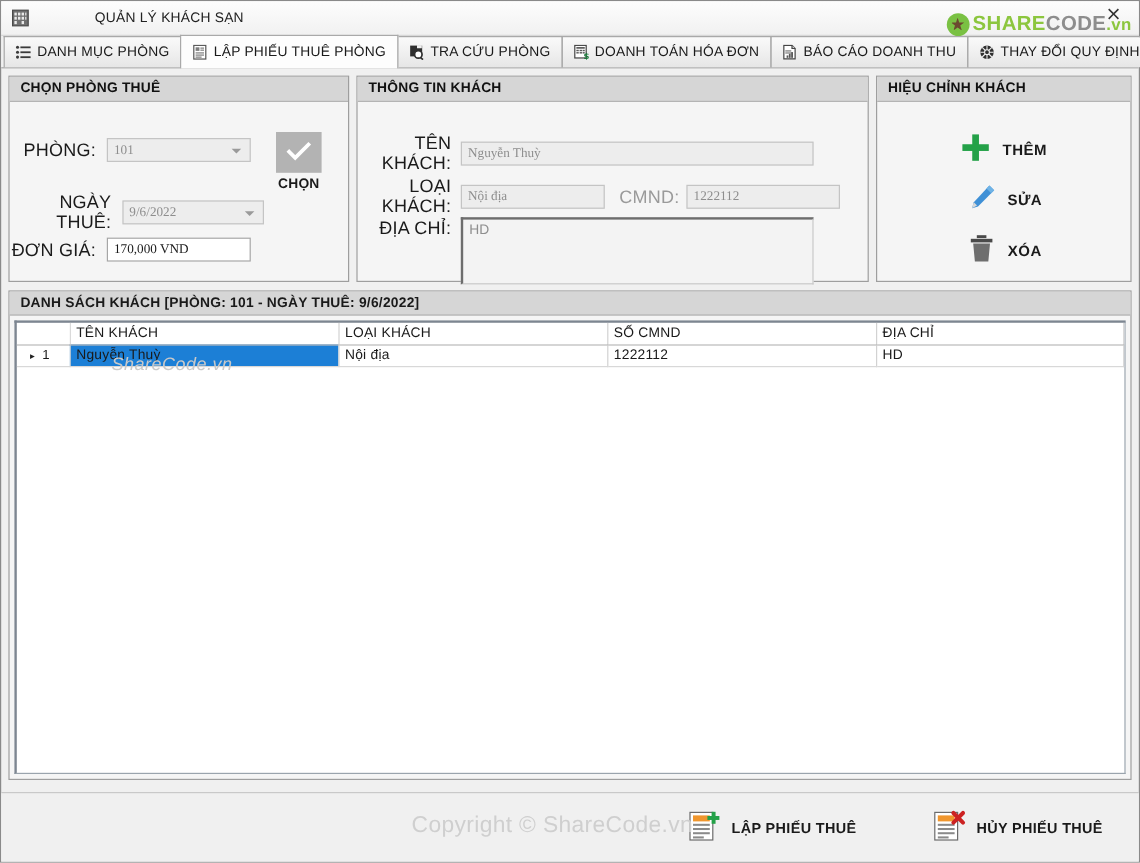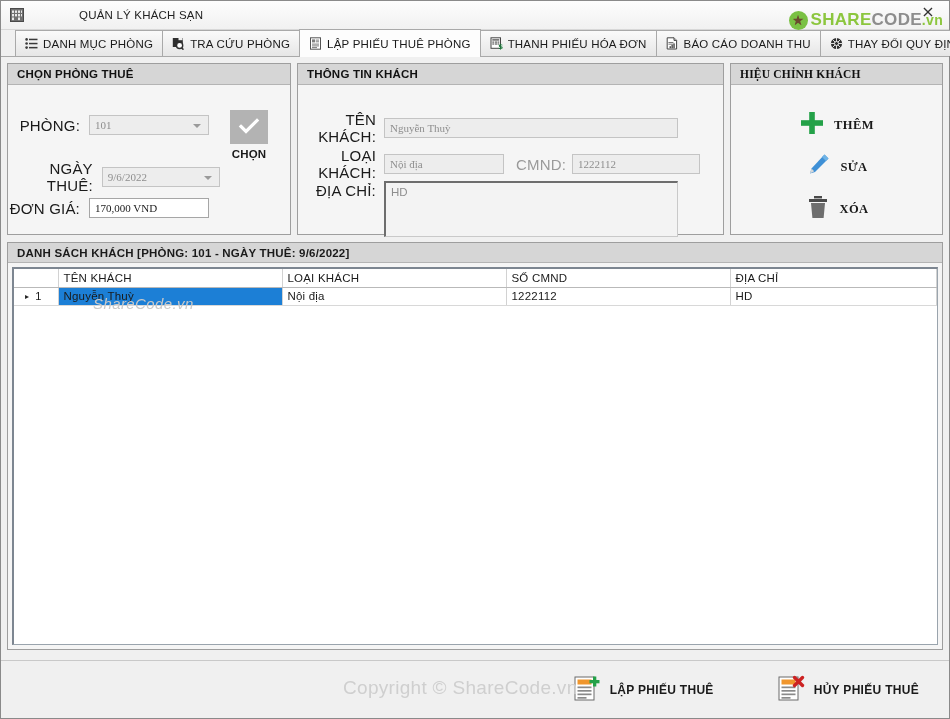--- a/index.html
+++ b/index.html
@@ -65,21 +65,21 @@
   .logo .g { color: #8cc63e; }
   .logo .d { color: #8d8d8d; }
   .logo .vn { color: #8cc63e; font-size: 14px; }
 
   
   .tabstrip {
     height: 27px; flex: 0 0 27px;
     background: #f0f0f0;
     border-bottom: 1px solid #a9a9a9;
     display: flex; align-items: flex-end;
-    padding-left: 14px;
+    padding-left: 2px;
   }
   .tab {
     height: 26px;
     display: flex; align-items: center; gap: 5px;
     padding: 0 9px;
     background: linear-gradient(#fafafa, #e6e6e6);
     border: 1px solid #a9a9a9;
     border-bottom: none;
     margin-right: -1px;
     font-size: 11.5px; letter-spacing: .2px;
@@ -110,21 +110,21 @@
     border-bottom: 1px solid #b4b4b4;
     display: flex; align-items: center;
     padding-left: 9px;
     font-weight: bold; font-size: 11.5px;
     letter-spacing: .2px; color: #111;
   }
   .panel-body { flex: 1 1 auto; position: relative; }
 
   .p-room { width: 284px; }
   .p-guest { flex: 1 1 auto; }
-  .p-edit { width: 213px; font-family: Liberation Serif, serif; }
+  .p-edit { width: 213px; }
 
   
   .frow { position: absolute; display: flex; align-items: center; }
   .flabel {
     font-size: 15px; letter-spacing: .2px;
     text-align: right; color: #1a1a1a;
   }
   .flabel.dim { color: #9a9a9a; }
   .finput {
     border: 1px solid #c4c4c4;
@@ -302,66 +302,66 @@
               <circle cx="1.6" cy="10.6" r="1.3"></circle>
           <rect x="4" y="1.7" width="8.5" height="1.5"></rect>
               <rect x="4" y="5.8" width="8.5" height="1.5"></rect>
               <rect x="4" y="9.9" width="8.5" height="1.5"></rect>
             </g>
         </svg>
       </span>
       <span>DANH MỤC PHÒNG</span>
     </div>
 
-    <div class="tab">
-      <span>
-        <svg width="13" height="13" viewBox="0 0 13 13">
-          <rect x="0.8" y="1" width="10" height="9" fill="#2f2f2f"></rect>
-          <rect x="6.5" y="0.6" width="4" height="2.6" fill="#f0f0f0"></rect>
-          <circle cx="7.6" cy="8.4" r="3.1" fill="#fff" stroke="#2f2f2f" stroke-width="1.4"></circle>
-          <rect x="10" y="10.4" width="2.6" height="1.5" fill="#2f2f2f" transform="rotate(40 10 10.4)"></rect>
-        </svg>
-      </span>
-      <span>TRA CỨU PHÒNG</span>
-    </div>
-
     <div class="tab active">
       <span>
         <svg width="13" height="13" viewBox="0 0 13 13">
           <rect x="1.5" y="0.8" width="10" height="11.4" fill="#fff" stroke="#555"></rect>
           <rect x="3" y="2.4" width="3.2" height="3" fill="#7d7d7d"></rect>
           <g fill="#7d7d7d">
               <rect x="7" y="2.6" width="3" height="1"></rect>
               <rect x="7" y="4.3" width="3" height="1"></rect>
           <rect x="3" y="6.6" width="7" height="1"></rect>
               <rect x="3" y="8.4" width="7" height="1"></rect>
               <rect x="3" y="10.1" width="5" height="1"></rect>
             </g>
         </svg>
       </span>
       <span>LẬP PHIẾU THUÊ PHÒNG</span>
+    </div>
+
+    <div class="tab">
+      <span>
+        <svg width="13" height="13" viewBox="0 0 13 13">
+          <rect x="0.8" y="1" width="10" height="9" fill="#2f2f2f"></rect>
+          <rect x="6.5" y="0.6" width="4" height="2.6" fill="#f0f0f0"></rect>
+          <circle cx="7.6" cy="8.4" r="3.1" fill="#fff" stroke="#2f2f2f" stroke-width="1.4"></circle>
+          <rect x="10" y="10.4" width="2.6" height="1.5" fill="#2f2f2f" transform="rotate(40 10 10.4)"></rect>
+        </svg>
+      </span>
+      <span>TRA CỨU PHÒNG</span>
     </div>
 
     <div class="tab">
       <span>
         <svg width="13" height="13" viewBox="0 0 13 13">
           <rect x="1" y="0.8" width="9.5" height="10.5" fill="#fff" stroke="#444"></rect>
           <g fill="#5b5b5b">
               <rect x="2.3" y="2.2" width="7" height="1.4"></rect>
           <rect x="2.3" y="4.5" width="2" height="1.2"></rect>
               <rect x="5" y="4.5" width="2" height="1.2"></rect>
               <rect x="7.5" y="4.5" width="1.8" height="1.2"></rect>
           <rect x="2.3" y="6.4" width="2" height="1.2"></rect>
               <rect x="5" y="6.4" width="2" height="1.2"></rect>
               <rect x="7.5" y="6.4" width="1.8" height="1.2"></rect>
             </g>
           <text x="8.2" y="12.4" font-size="7" fill="#1a7a3a" font-family="DejaVu Sans, sans-serif" font-weight="bold">$</text>
         </svg>
       </span>
-      <span>THANH PHIẾU HÓA ĐƠN</span>
+      <span>DOANH TOÁN HÓA ĐƠN</span>
     </div>
 
     <div class="tab">
       <span>
         <svg width="13" height="13" viewBox="0 0 13 13">
           <path d="M1.2 0.8 H8 L10.6 3.4 V12 H1.2 Z" fill="#fff" stroke="#444"></path>
           <path d="M8 0.8 V3.4 H10.6" fill="#cfcfcf" stroke="#444"></path>
           <g fill="#6a6a6a">
               <rect x="2.4" y="5" width="5" height="0.9"></rect>
               <rect x="2.4" y="6.7" width="5" height="0.9"></rect>

